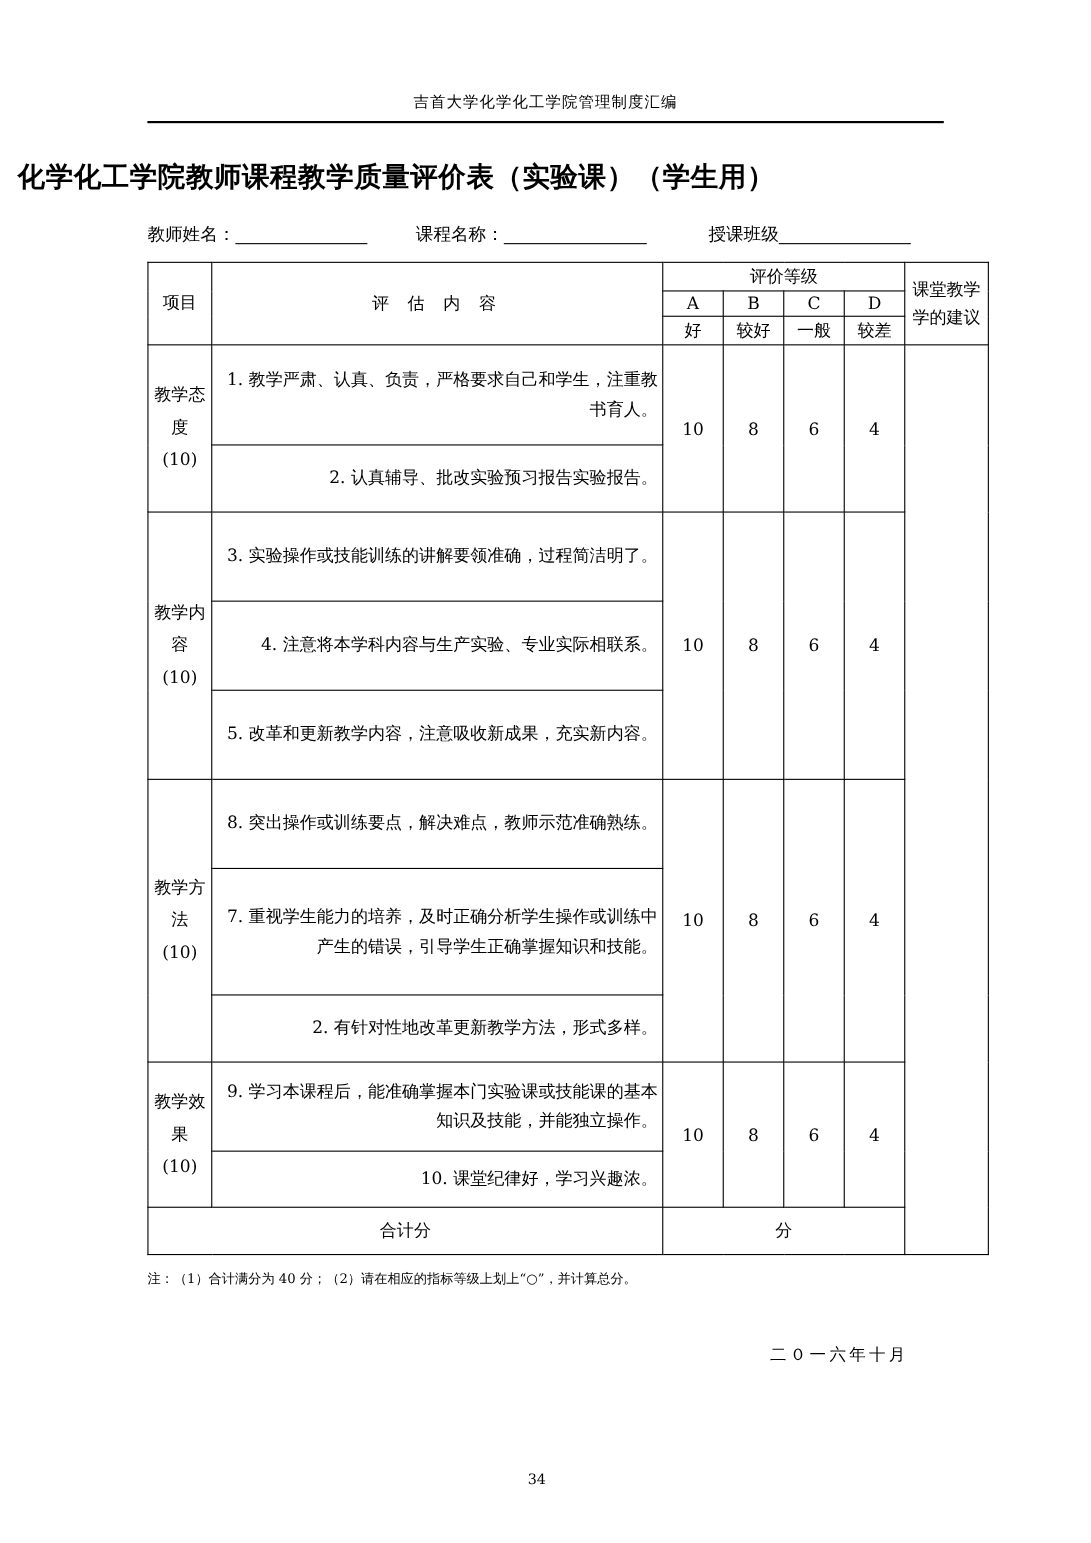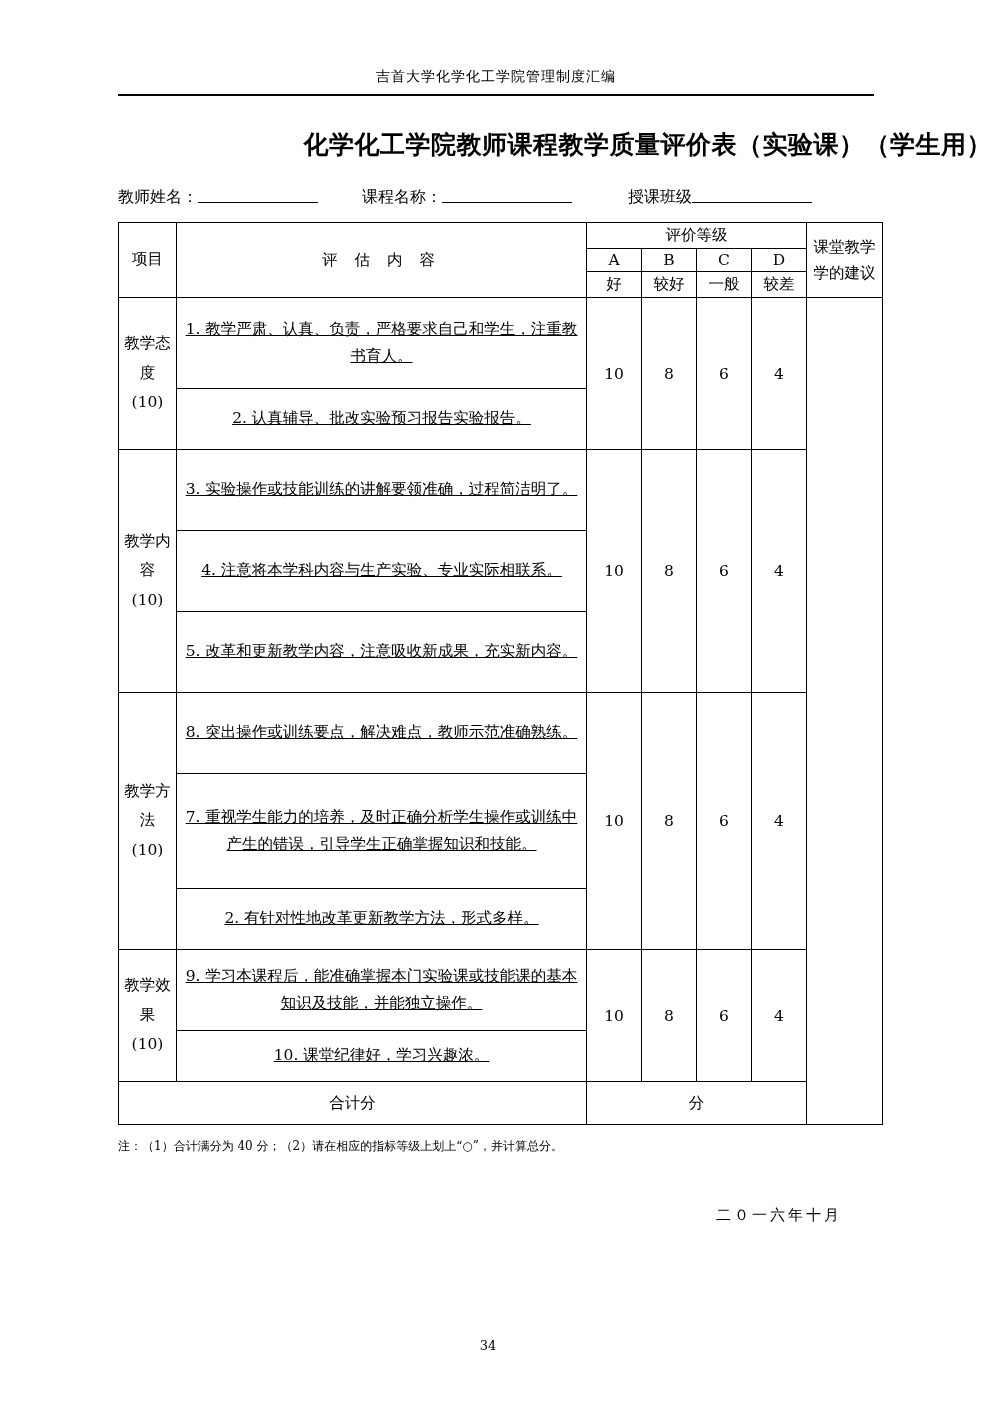--- a/index.html
+++ b/index.html
@@ -11,51 +11,50 @@
     width: 992px;
     height: 1403px;
     font-family: "DejaVu Serif", "Liberation Serif", serif;
     color: #000000;
     position: relative;
   }
   .page {
     width: 992px;
     height: 1403px;
     box-sizing: border-box;
-    padding: 0;
+    padding: 16px;
     position: relative;
   }
   .header-line {
     text-align: center;
     font-size: 14px;
     font-family: "DejaVu Serif", "Liberation Serif", serif;
     padding-top: 68px;
     letter-spacing: 1px;
   }
   .header-rule {
     border-bottom: 2px solid #000;
     margin: 8px 118px 0 118px;
   }
   .doc-title {
-    text-align: right;
+    text-align: left;
     font-size: 25px;
     font-weight: bold;
     margin-top: 32px;
     letter-spacing: 0.5px;
-    margin-left: 24px;
   }
   .meta-row {
     margin: 26px 118px 0 118px;
     font-size: 16px;
     display: flex;
     align-items: flex-end;
   }
   .meta-item {
     display: flex;
-    align-items: flex-start;
+    align-items: center;
     white-space: nowrap;
   }
   .meta-label {
     font-size: 16px;
   }
   .meta-blank {
     display: inline-block;
     border-bottom: 1px solid #000;
     height: 15px;
   }
@@ -83,24 +82,23 @@
   .c-item {
     text-align: center;
     line-height: 1.9;
   }
   .c-head-content {
     text-align: center;
     letter-spacing: 6px;
   }
   .c-center { text-align: center; }
   .c-left {
-    text-align: center;
+    text-align: right;
     line-height: 1.75;
     padding: 6px 6px 6px 6px;
-    text-decoration: underline;
   }
   .advice-cell {
     text-align: center;
     line-height: 1.7;
     vertical-align: top;
     padding-top: 22px;
     margin-left: 40px;
   }
   .note {
     margin: 12px 118px 0 118px;

